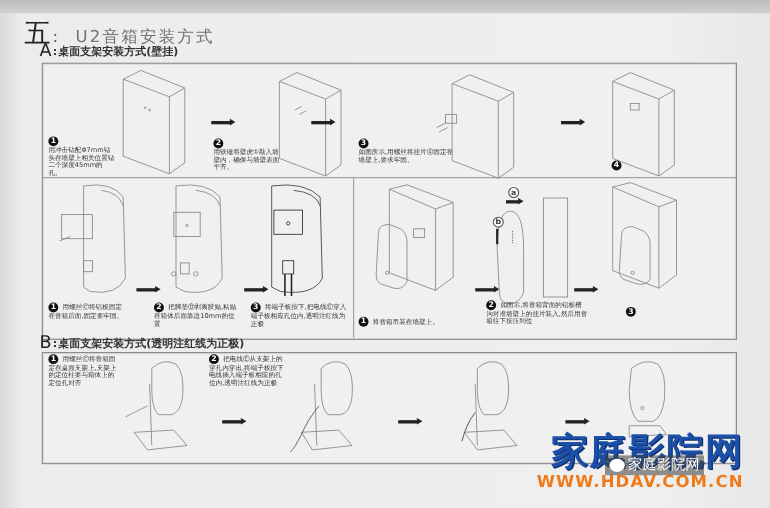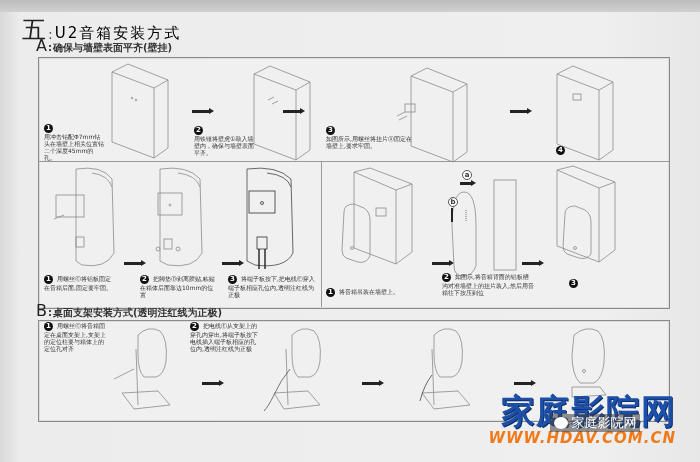--- a/index.html
+++ b/index.html
@@ -2,55 +2,55 @@
 <html><head>
 <meta charset="utf-8">
 <style>
   html,body{margin:0;padding:0;}
   body{width:700px;height:462px;overflow:hidden;background:#e6e6e6;font-family:"DejaVu Sans",sans-serif;position:relative;}
   .topband{position:absolute;left:0;top:0;width:700px;height:14px;background:linear-gradient(#bdbdbd,#d3d3d3);}
   .page{position:absolute;left:0;top:12px;width:700px;height:450px;background:linear-gradient(90deg,#d9d9d9 0px,#ececec 20px,#efefef 600px,#e7e7e7 700px);}
   .h-main{position:absolute;left:22px;top:18px;display:flex;align-items:flex-end;color:#222;}
   .h-main .num{font-size:24px;line-height:24px;font-family:"DejaVu Serif",serif;}
   .h-main .colon{font-size:14px;margin:0 2px 0 2px;color:#555;}
-  .h-main .txt{font-size:15px;line-height:18px;letter-spacing:2px;color:#000000;}
+  .h-main .txt{font-size:15px;line-height:18px;letter-spacing:2px;color:#737373;margin-left:14px;}
   .h-sub{position:absolute;display:flex;align-items:flex-end;color:#222;}
   .h-sub .letter{font-size:16px;line-height:16px;}
   .h-sub .txt{font-size:10px;font-weight:bold;line-height:12px;color:#333;margin-left:1px;}
   .frame{position:absolute;border:1px solid #8a8a8a;background:#f0f0f0;box-shadow:inset 0 0 0 1px #ddd;}
   .divider{position:absolute;background:#9a9a9a;}
   .step{position:absolute;font-size:6px;line-height:7px;color:#333;}
   .badge{display:inline-block;width:9px;height:9px;border-radius:50%;background:#111;color:#fff;font-size:7px;line-height:9px;text-align:center;font-weight:bold;margin-right:2px;vertical-align:middle;}
   .arrow{position:absolute;width:18px;height:3px;background:#222;}
   .arrow::after{content:"";position:absolute;right:-4px;top:-2px;border-left:5px solid #222;border-top:3.5px solid transparent;border-bottom:3.5px solid transparent;}
   svg.ill{position:absolute;overflow:visible;}
   svg.ill *{fill:none;stroke:#8a8a8a;stroke-width:0.8;}
   .wm{position:absolute;right:24px;top:392px;text-align:right;}
   .wm .brand{font-size:34px;font-weight:bold;color:#1c4fa8;letter-spacing:1px;line-height:38px;font-family:"DejaVu Sans",sans-serif;text-shadow:1px 1px 0 #0e2e6a;}
-  .wm .url{font-size:15px;font-weight:bold;font-style:italic;color:#f07a1a;letter-spacing:1px;line-height:16px;}
+  .wm .url{font-size:15px;font-weight:bold;color:#f07a1a;letter-spacing:1px;line-height:16px;}
   .wm .wechat{position:absolute;left:62px;top:22px;display:flex;align-items:center;background:rgba(60,60,60,0.55);padding:0 4px;height:18px;}
   .wm .wechat .ico{width:14px;height:12px;border-radius:50%;background:#fff;margin-right:3px;position:relative;}
   .wm .wechat .lbl{color:#fff;font-size:13px;line-height:18px;}
 </style>
 </head>
 <body>
 
 <div class="topband"></div>
 <div class="page"></div>
 
 <div class="h-main">
   <span class="num">五</span>
   <span class="colon">:</span>
   <span class="txt">U2音箱安装方式</span>
 </div>
 
 <div class="h-sub" style="left:36px;top:38px;">
   <span class="letter">A</span>
   <span class="txt">:</span>
-  <span class="txt">确保与墙壁表面平齐(壁挂)</span>
+  <span class="txt">桌面支架安装方式(壁挂)</span>
 </div>
 
 <div class="frame" style="left:38px;top:57px;width:630px;height:250px;"></div>
 <div class="divider" style="left:39px;top:161px;width:630px;height:1px;"></div>
 <div class="divider" style="left:321px;top:162px;width:1px;height:145px;"></div>
 
 <svg class="ill" style="left:110px;top:62px;" width="60" height="100">
   <path d="M2 10 L2 80 L44 96 L44 26 Z"></path>
     <path d="M2 10 L18 2 L58 18 L44 26"></path>
     <path d="M58 18 L58 86 L44 96"></path>

